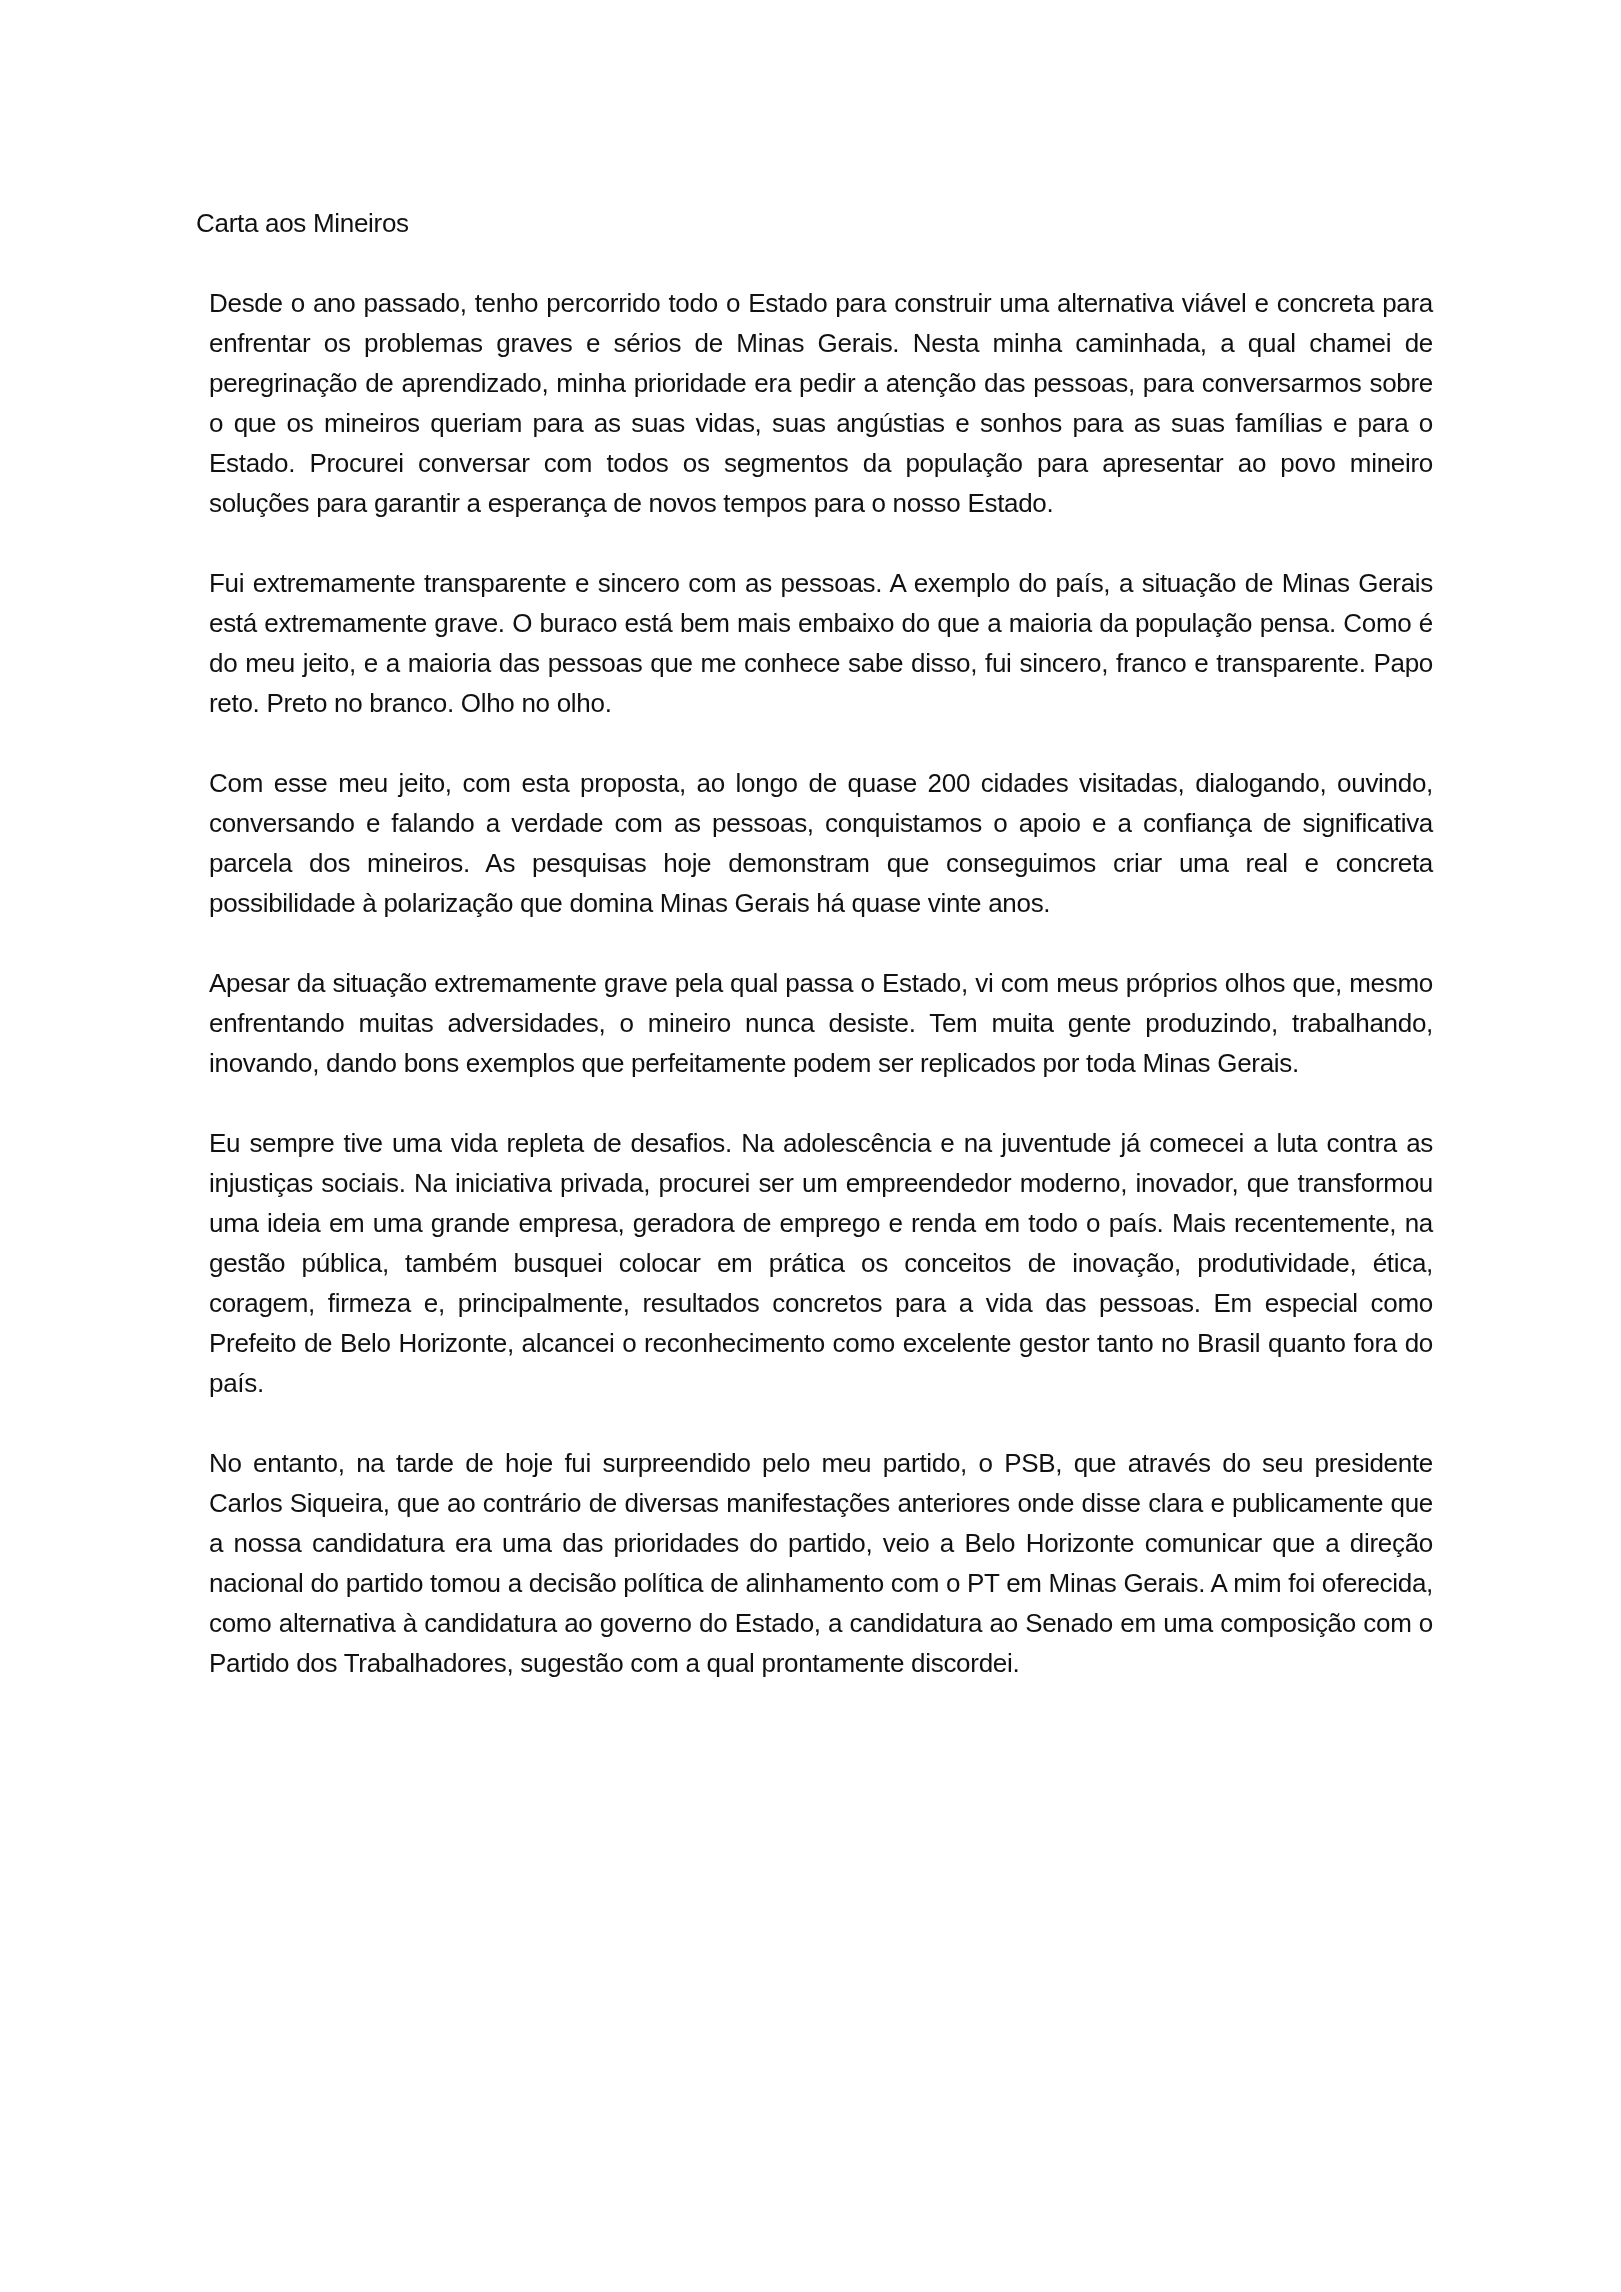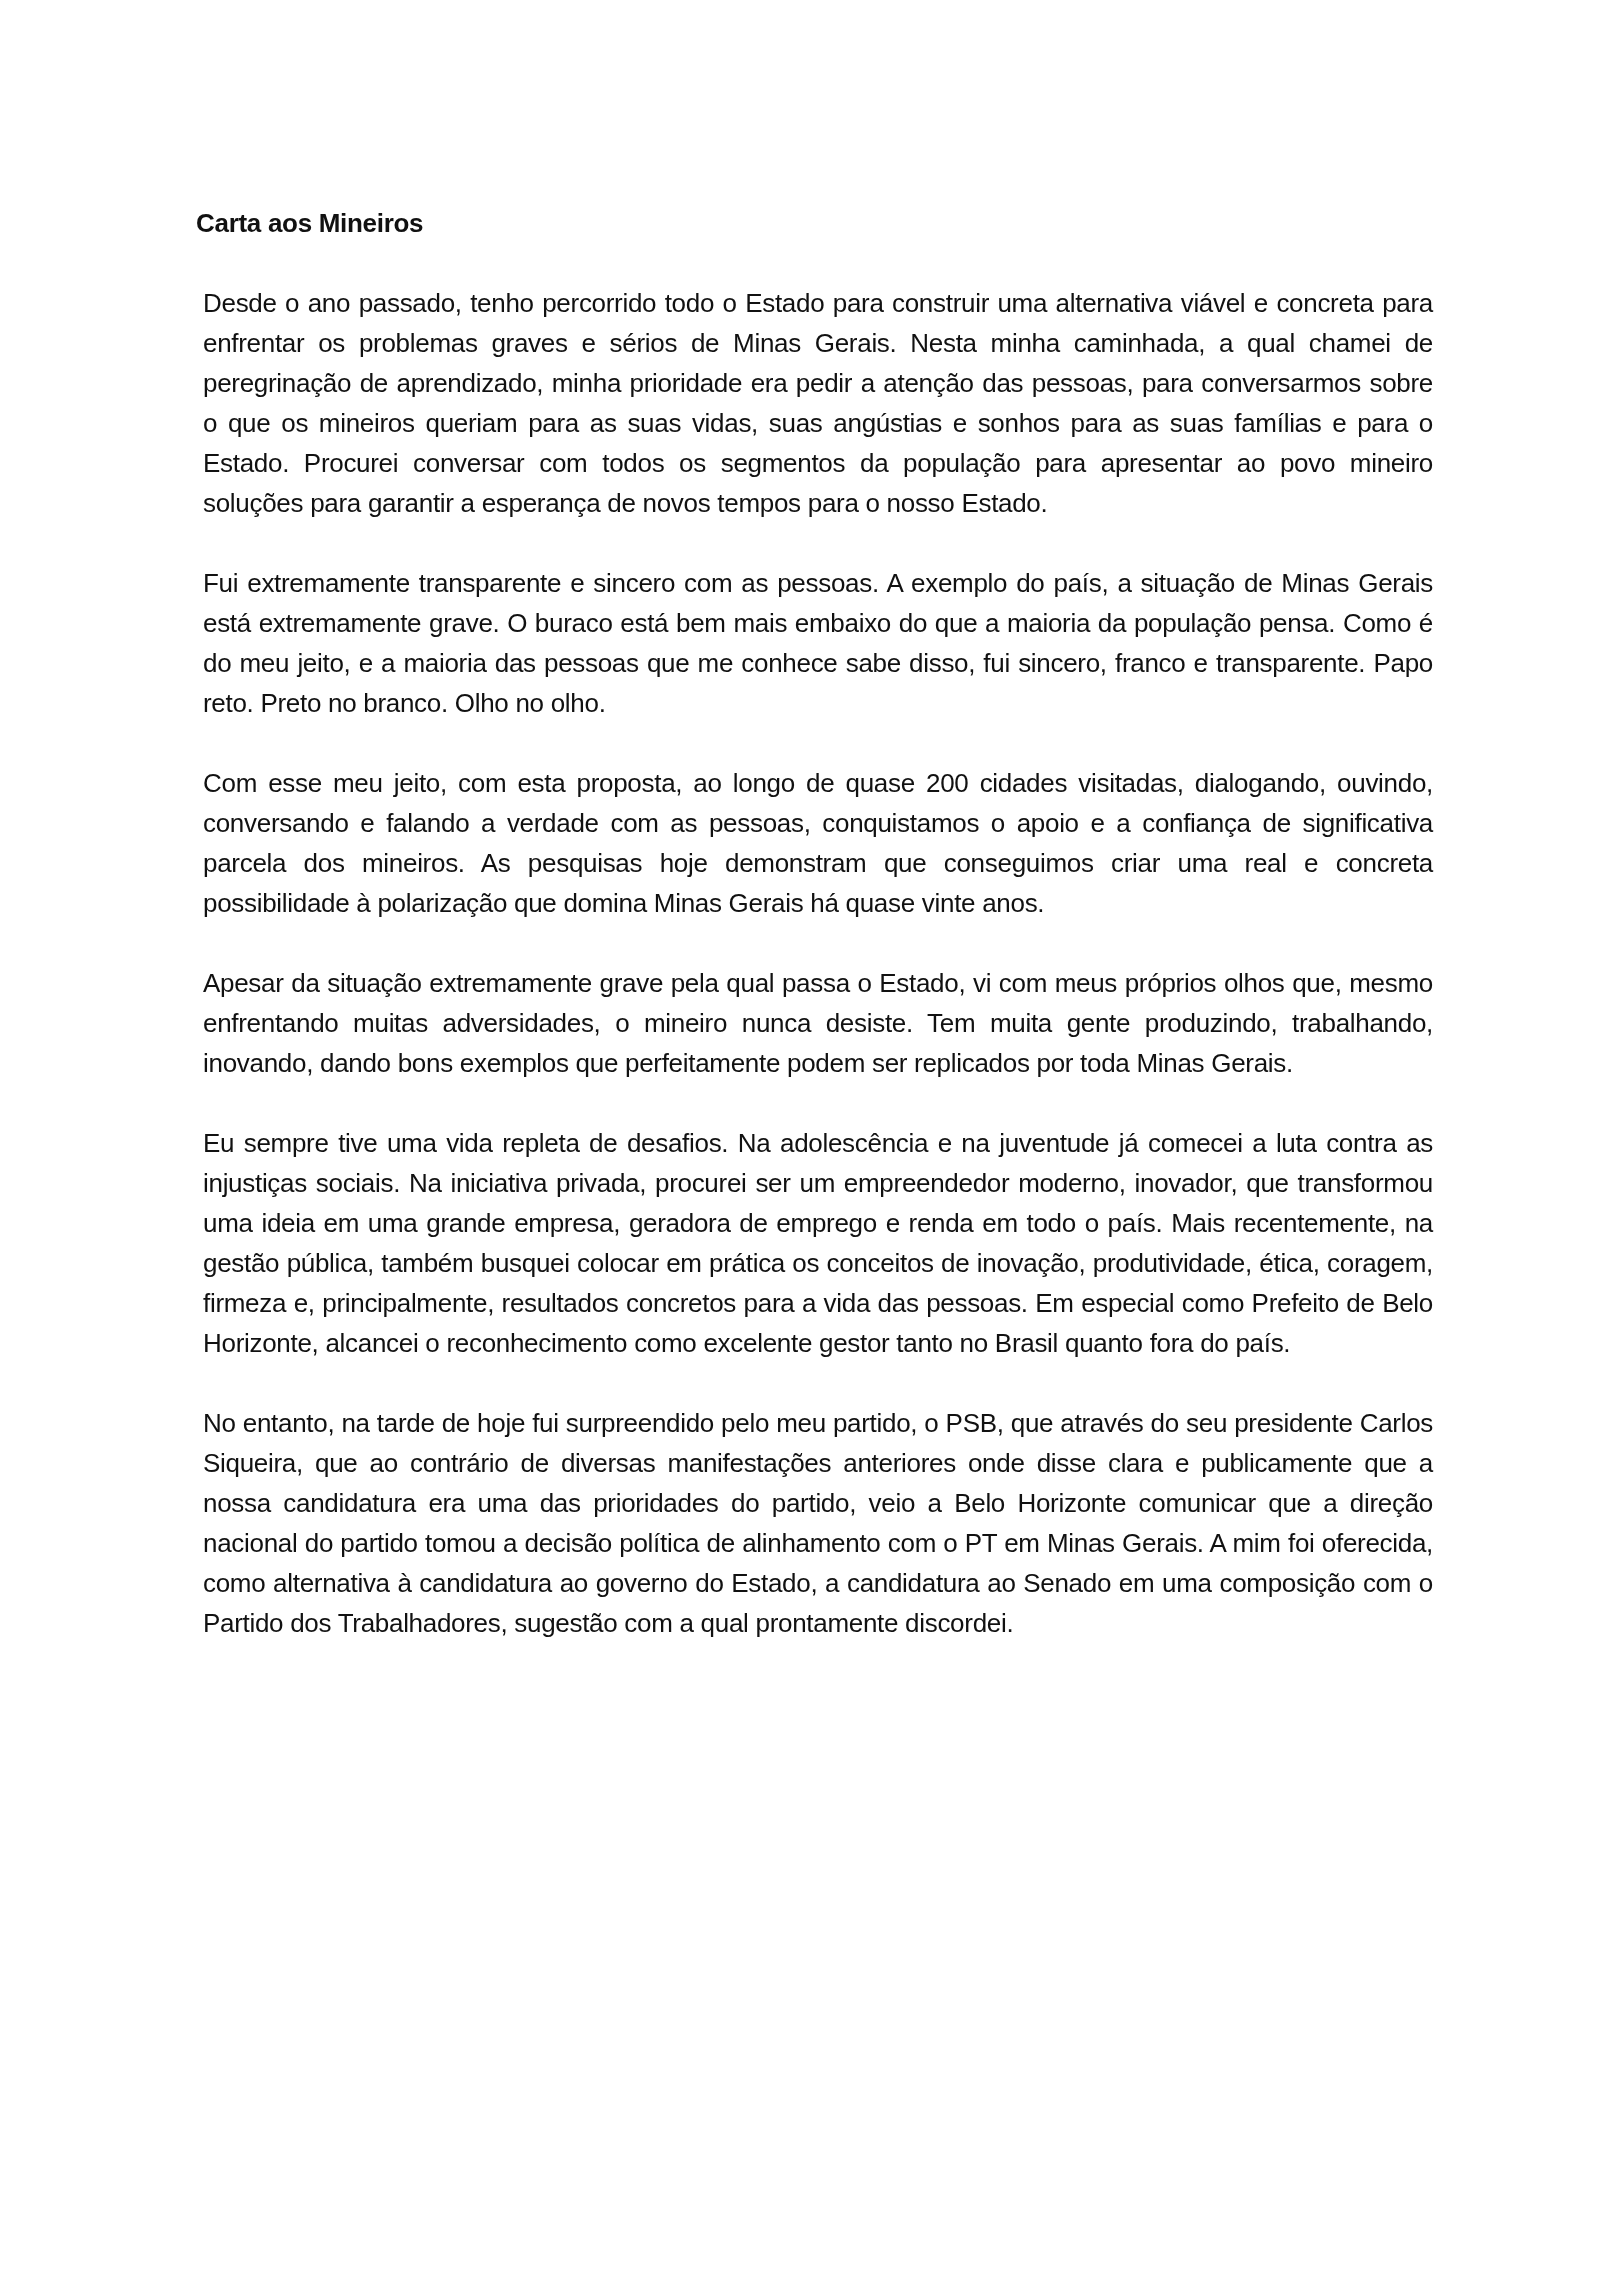--- a/index.html
+++ b/index.html
@@ -19,26 +19,26 @@
       top: 203px;
       width: 1237px;
       color: #111111;
       font-family: "Liberation Sans", sans-serif;
       font-size: 26px;
       line-height: 40px;
       letter-spacing: -0.3px;
     }
     .title {
       margin: 0 0 40px 0;
-      font-weight: bold;
+      font-weight: normal;
       font-size: 26px;
       text-align: left;
     }
     .para {
-      margin: 0 0 40px 7px;
+      margin: 0 0 40px 13px;
       text-align: justify;
       hyphens: none;
     }
   </style>
 </head>
 <body>
 
 <div class="page">
   <p class="title">Carta aos Mineiros</p>
   <p class="para">Desde o ano passado, tenho percorrido todo o Estado para construir uma alternativa viável e concreta para enfrentar os problemas graves e sérios de Minas Gerais. Nesta minha caminhada, a qual chamei de peregrinação de aprendizado, minha prioridade era pedir a atenção das pessoas, para conversarmos sobre o que os mineiros queriam para as suas vidas, suas angústias e sonhos para as suas famílias e para o Estado. Procurei conversar com todos os segmentos da população para apresentar ao povo mineiro soluções para garantir a esperança de novos tempos para o nosso Estado.</p>

